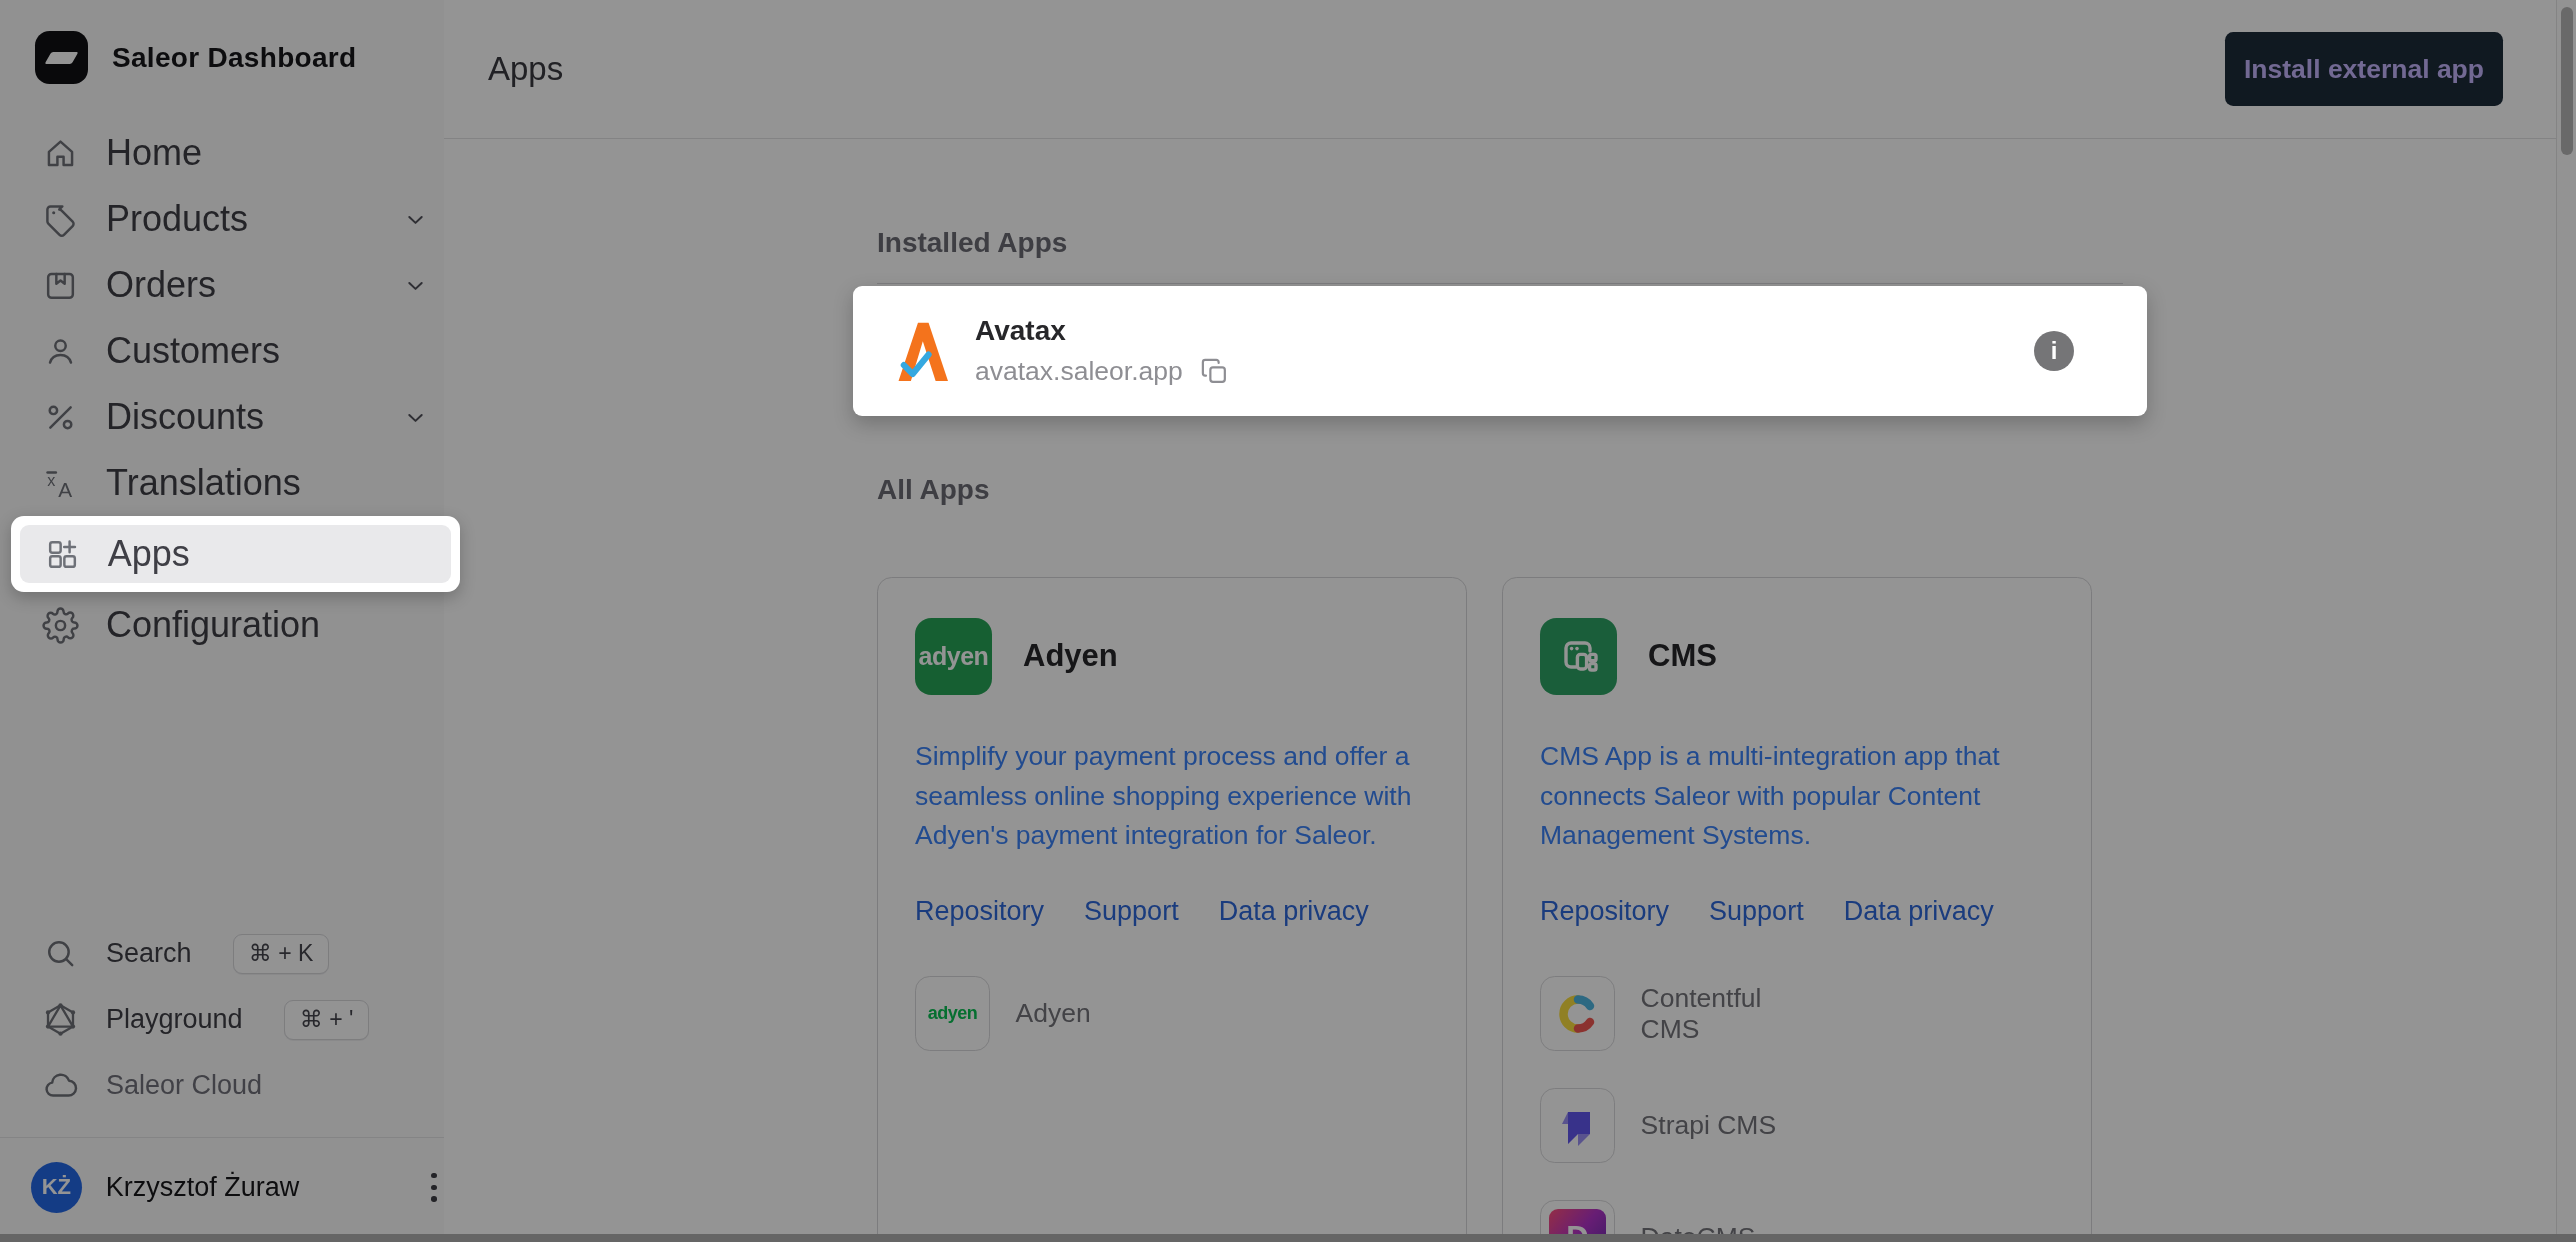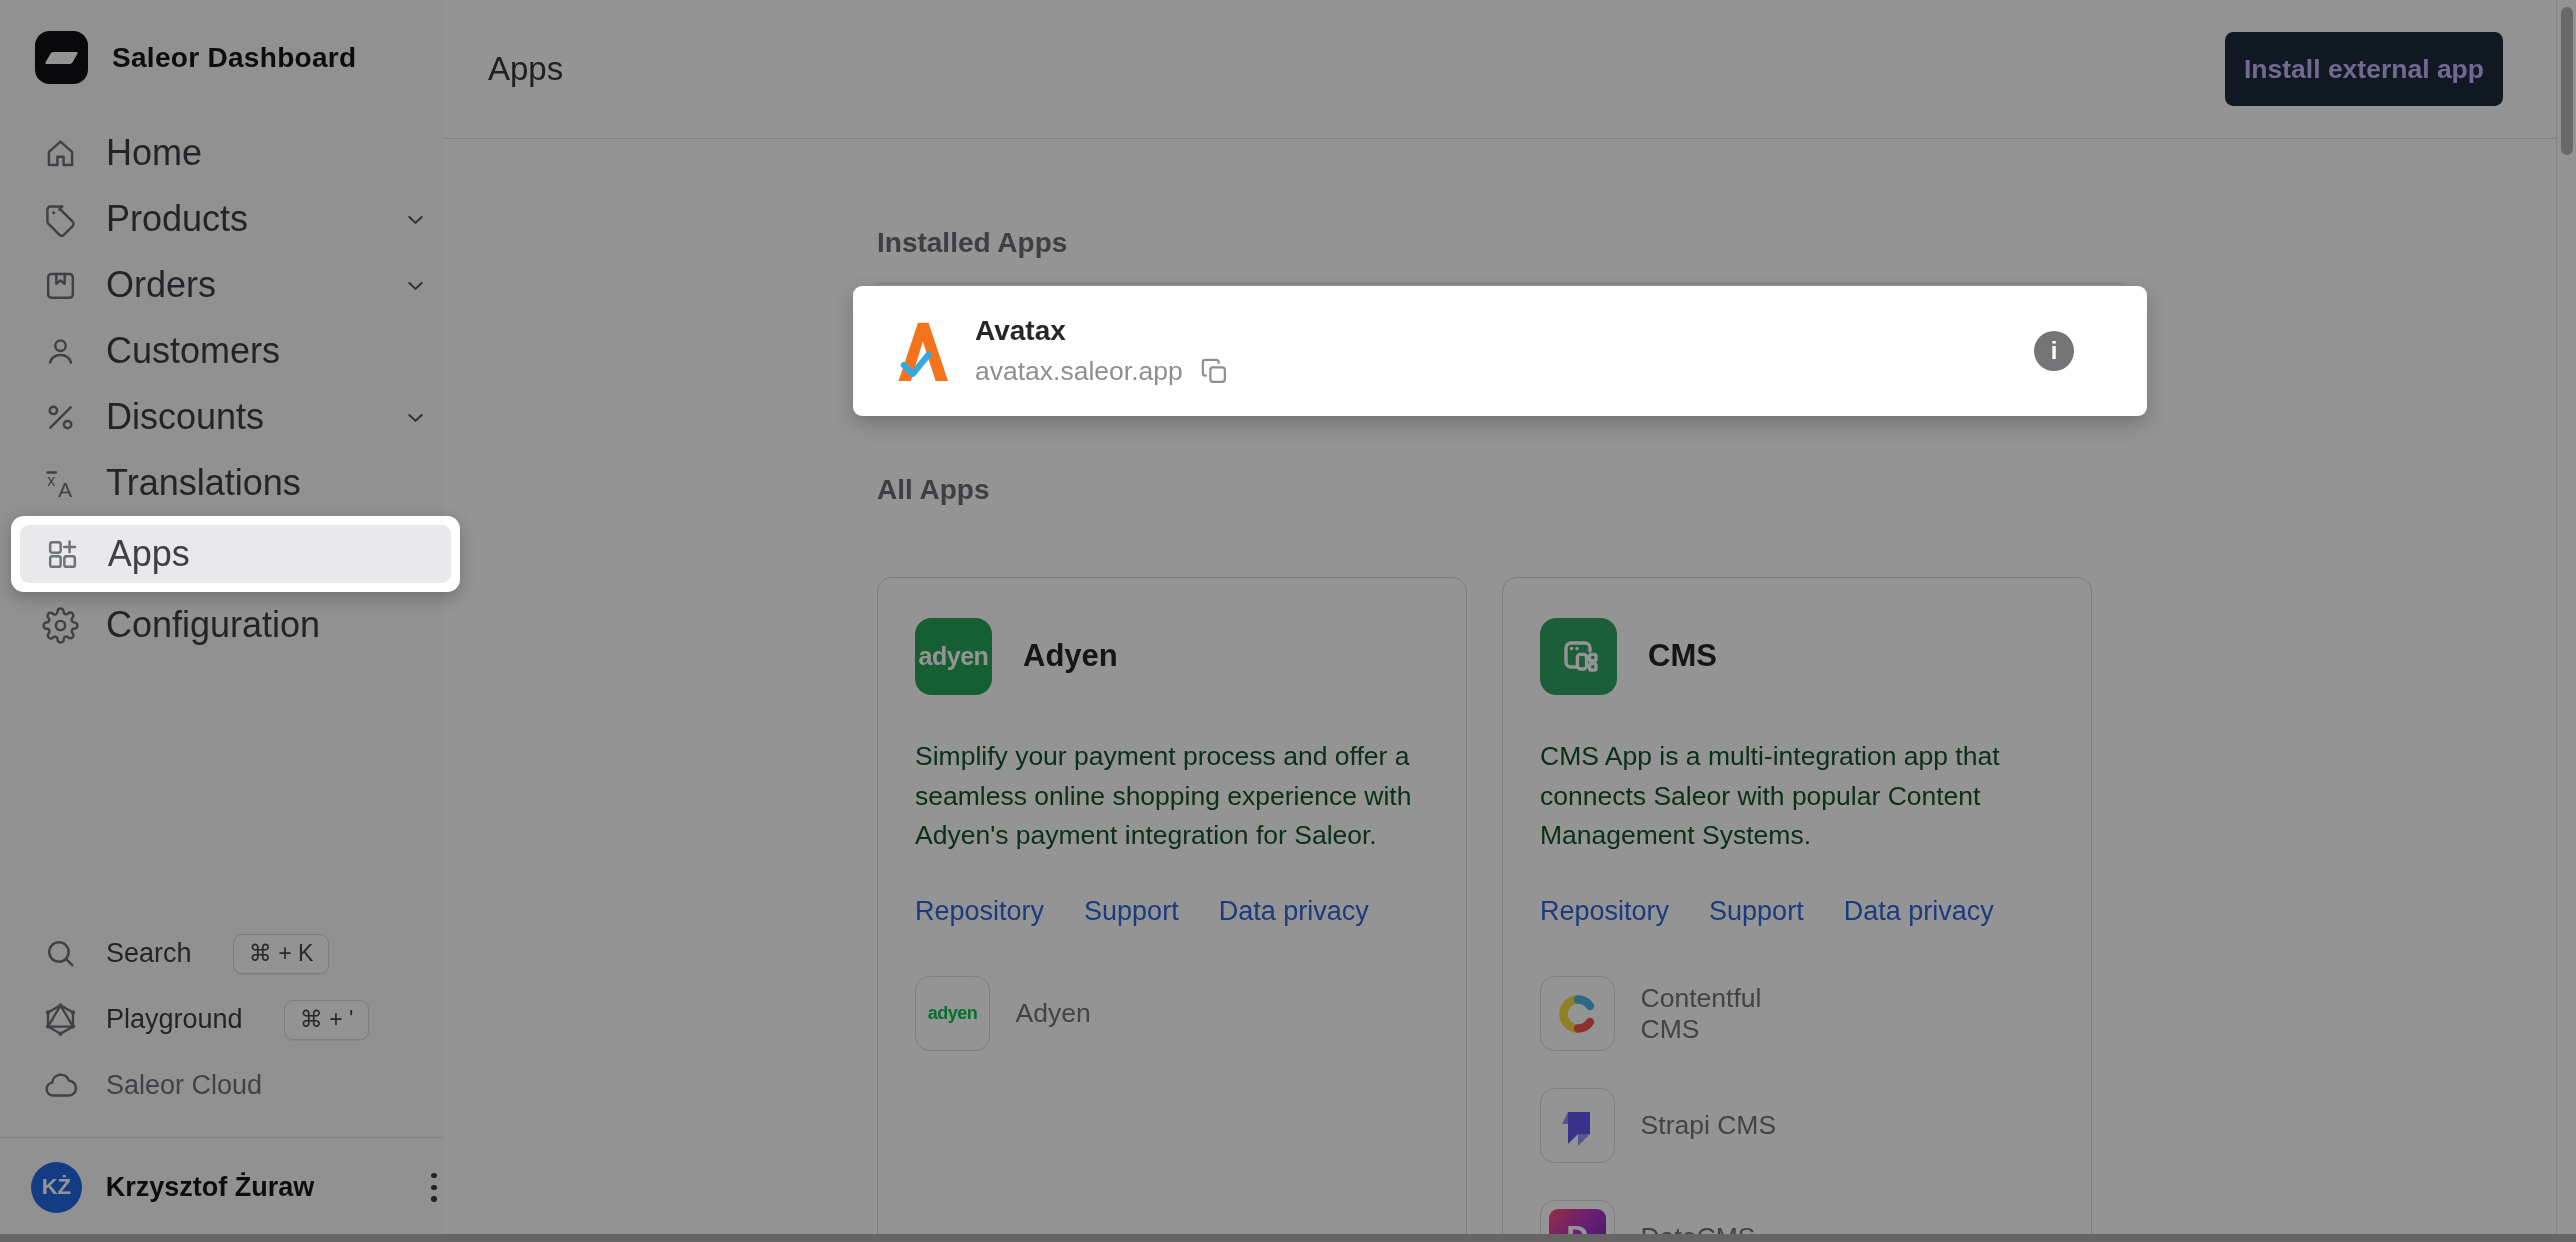--- a/index.html
+++ b/index.html
@@ -36,21 +36,21 @@
   .util-item { display:flex; align-items:center; gap:27px; height:66px; padding:0 24px; cursor:pointer; }
   .util-item .label { font-size:27px; color:#3f3f46; }
   .kbd { margin-left:14.6px; display:inline-flex; align-items:center; padding:5.5px 14.6px;
          border:1.8px solid #d7d7da; border-radius:9px; font-size:23px; color:#46464e;
          background:#fdfdfd; box-shadow:0 0.9px 0 #ececee; white-space:nowrap; }
   .cloud-label { font-size:27px; color:#71717a; }
   .sb-divider { border-top:1.8px solid #e3e3e6; margin:18px -18px 0 -18px; }
   .user-row { display:flex; align-items:center; gap:24px; padding:24px 9px 16.4px 12.8px; }
   .avatar { width:51px; height:51px; border-radius:50%; background:#2468e5; color:#fff;
             font-size:22px; font-weight:700; display:flex; align-items:center; justify-content:center; flex:none; }
-  .user-name { font-size:27px; font-weight:700; color:#18181b; }
+  .user-name { font-size:27px; font-weight:400; color:#18181b; }
   .dots { margin-left:auto; display:flex; flex-direction:column; gap:6.4px; padding:7.3px; cursor:pointer; }
   .dots i { width:5.5px; height:5.5px; border-radius:50%; background:#3f3f46; }
 
   
   .main { position:absolute; left:444px; top:0; right:20px; bottom:0; background:#fff; }
   .page-header { height:139px; border-bottom:1.8px solid #e2e2e4; display:flex; align-items:center;
                  padding:0 53px 0 44px; }
   .page-title { font-size:33px; font-weight:500; color:#3a3a40; }
   .install-btn { margin-left:auto; height:74px; padding:0 19px; background:#1d2b3a; color:#c4b5fd;
                  border:none; border-radius:8.2px; font-size:26.5px; font-weight:600; cursor:pointer;
@@ -76,21 +76,21 @@
 
   .all-apps-h { margin-top:58px; }
   .cards { display:flex; gap:35px; margin-top:71px; align-items:flex-start; }
   .card { width:590px; border:1.8px solid #d6d6d9; border-radius:14.6px; padding:40px 37px; height:749px; }
   .card-head { display:flex; align-items:center; gap:31px; }
   .tile { width:77px; height:77px; border-radius:16.4px; display:flex; align-items:center;
           justify-content:center; flex:none; }
   .tile-adyen { background:#27a456; color:#fff; font-size:25px; font-weight:700; letter-spacing:-0.5px; }
   .tile-cms { background:#2ea364; }
   .card-title { font-size:31px; font-weight:700; color:#27272a; }
-  .card-desc { margin-top:42px; font-size:26.5px; line-height:1.5; color:#14532d; }
+  .card-desc { margin-top:42px; font-size:26.5px; line-height:1.5; color:#3b82f6; }
   .links { display:flex; gap:40px; margin-top:40px; }
   .link { font-size:27px; font-weight:500; color:#2e68d9; text-decoration:none; cursor:pointer; }
   .vendors { display:flex; flex-wrap:wrap; column-gap:20px; row-gap:37px; margin-top:49px; }
   .vendor { display:flex; align-items:center; gap:25.6px; width:274px; }
   .vendor-tile { width:75px; height:75px; background:#fff; border:1.8px solid #d8d8db; border-radius:14.6px;
                  display:flex; align-items:center; justify-content:center; flex:none; }
   .vendor-label { font-size:26.5px; color:#74747a; }
   .adyen-word { color:#0abf53; font-size:18px; font-weight:700; letter-spacing:-0.5px; }
   .dato-tile { width:57px; height:57px; border-radius:9px;
                background:linear-gradient(130deg,#ff4f7a 0%,#b233c9 48%,#5b2ea6 100%);

